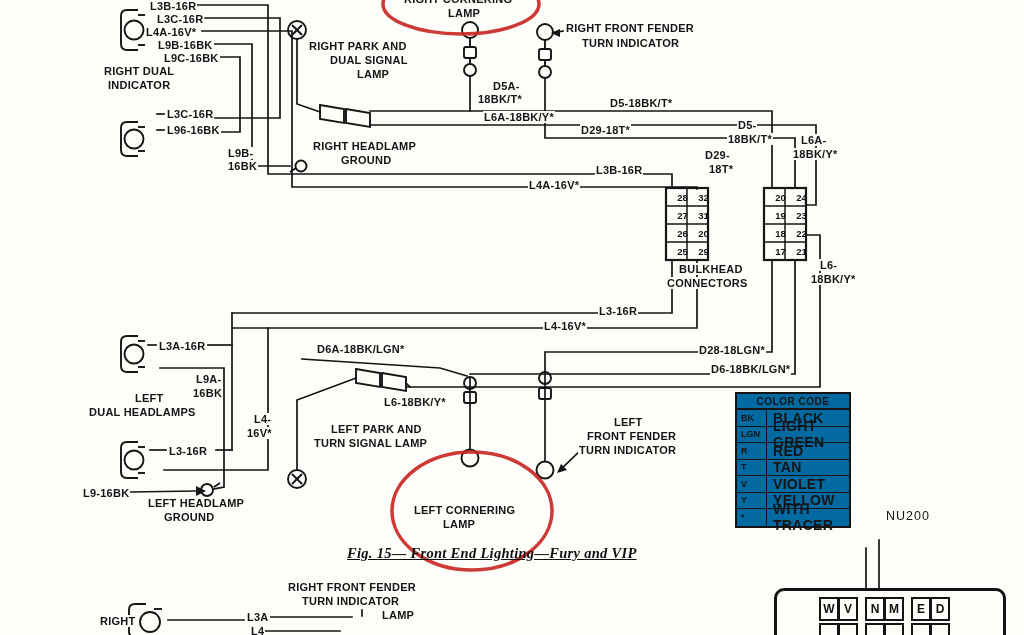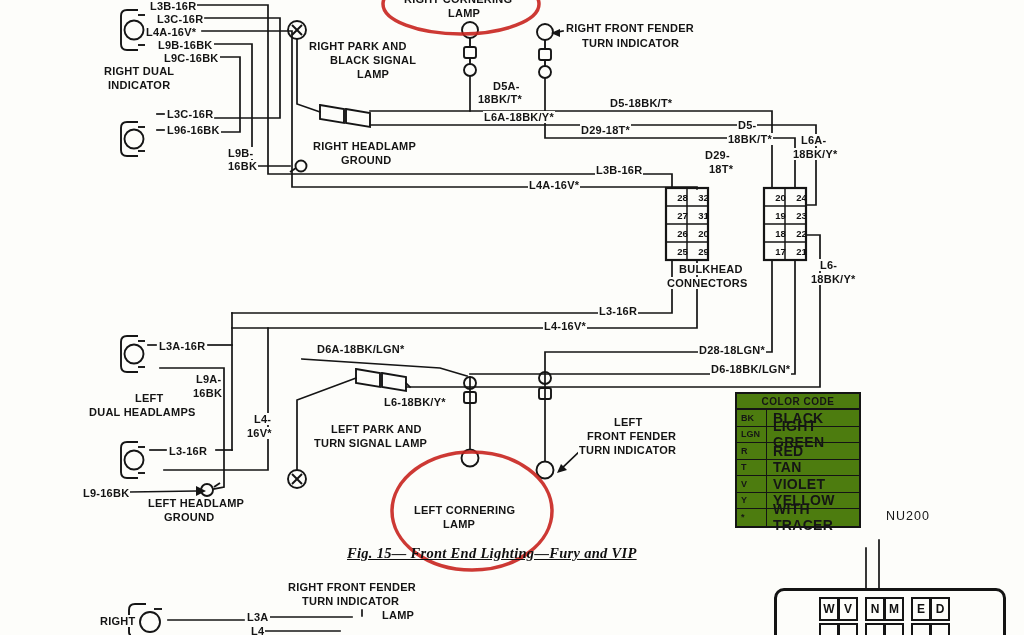--- a/index.html
+++ b/index.html
@@ -25,22 +25,22 @@
     position:absolute; left:347px; top:545px; z-index:3;
     font-family:"Liberation Serif", serif; font-style:italic; font-weight:700;
     font-size:14.5px; letter-spacing:.3px; color:#101010; white-space:nowrap;text-decoration:underline;
   }
   .partnum {
     position:absolute; left:886px; top:509px; z-index:3;
     font-size:12.5px; letter-spacing:1px; color:#161616;
   }
   
   .cctable {
-    position:absolute; left:735px; top:392px; width:126px; z-index:3;
-    border:2px solid #141414; background:#4d7c0f;
+    position:absolute; left:735px; top:392px; width:116px; z-index:3;
+    border:2px solid #141414; background:#0369a1;
   }
   .cc-title {
     height:16px; line-height:16px; text-align:center;
     font-size:10px; font-weight:700; letter-spacing:.5px;
     border-bottom:2px solid #141414;
   }
   .cc-row { display:flex; height:16.5px; border-bottom:1.5px solid #141414; }
   .cc-row:last-child { border-bottom:none; }
   .cc-code {
     width:30px; border-right:1.5px solid #141414; padding-left:4px;
@@ -287,21 +287,21 @@
 
   <div class="lbl" style="left:166px;top:108px">L3C-16R</div>
   <div class="lbl" style="left:166px;top:124px">L96-16BK</div>
   <div class="lbl" style="left:227px;top:147px">L9B-</div>
   <div class="lbl" style="left:227px;top:160px">16BK</div>
 
   <div class="lbl" style="left:312px;top:140px">RIGHT HEADLAMP</div>
   <div class="lbl" style="left:340px;top:154px">GROUND</div>
 
   <div class="lbl" style="left:308px;top:40px">RIGHT PARK AND</div>
-  <div class="lbl" style="left:329px;top:54px">BLACK SIGNAL</div>
+  <div class="lbl" style="left:329px;top:54px">DUAL SIGNAL</div>
   <div class="lbl" style="left:356px;top:68px">LAMP</div>
 
   <div class="lbl" style="left:403px;top:-7px;background:transparent">RIGHT CORNERING</div>
   <div class="lbl" style="left:447px;top:7px;background:transparent">LAMP</div>
 
   <div class="lbl" style="left:565px;top:22px">RIGHT FRONT FENDER</div>
   <div class="lbl" style="left:581px;top:37px">TURN INDICATOR</div>
 
   <div class="lbl" style="left:492px;top:80px">D5A-</div>
   <div class="lbl" style="left:477px;top:93px">18BK/T*</div>

